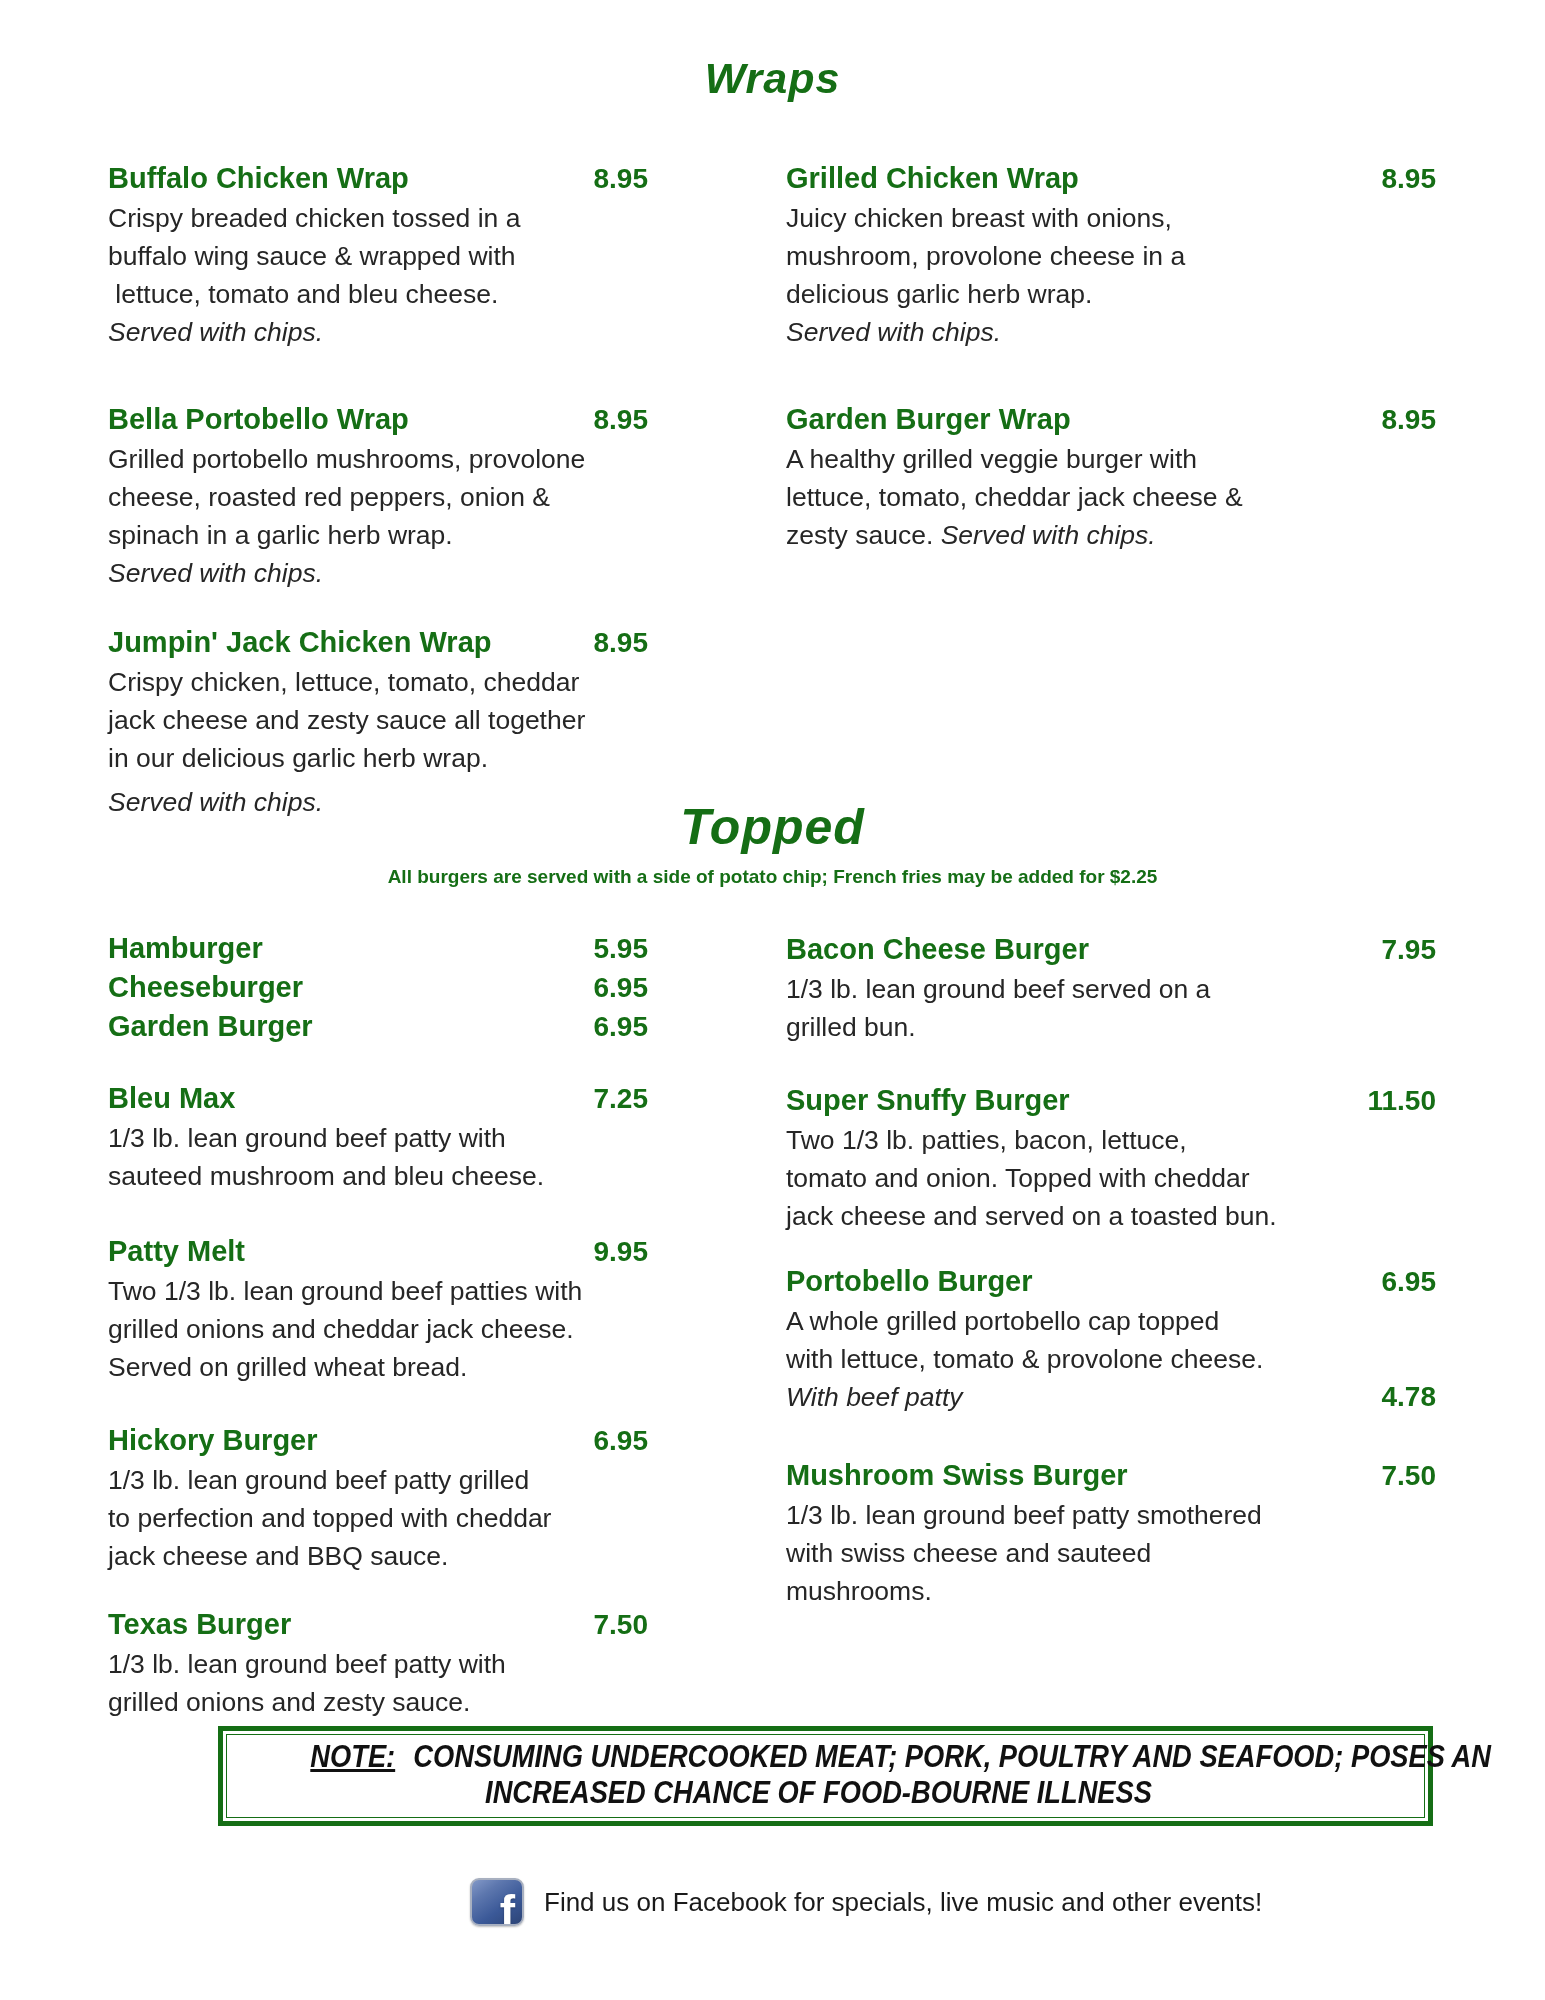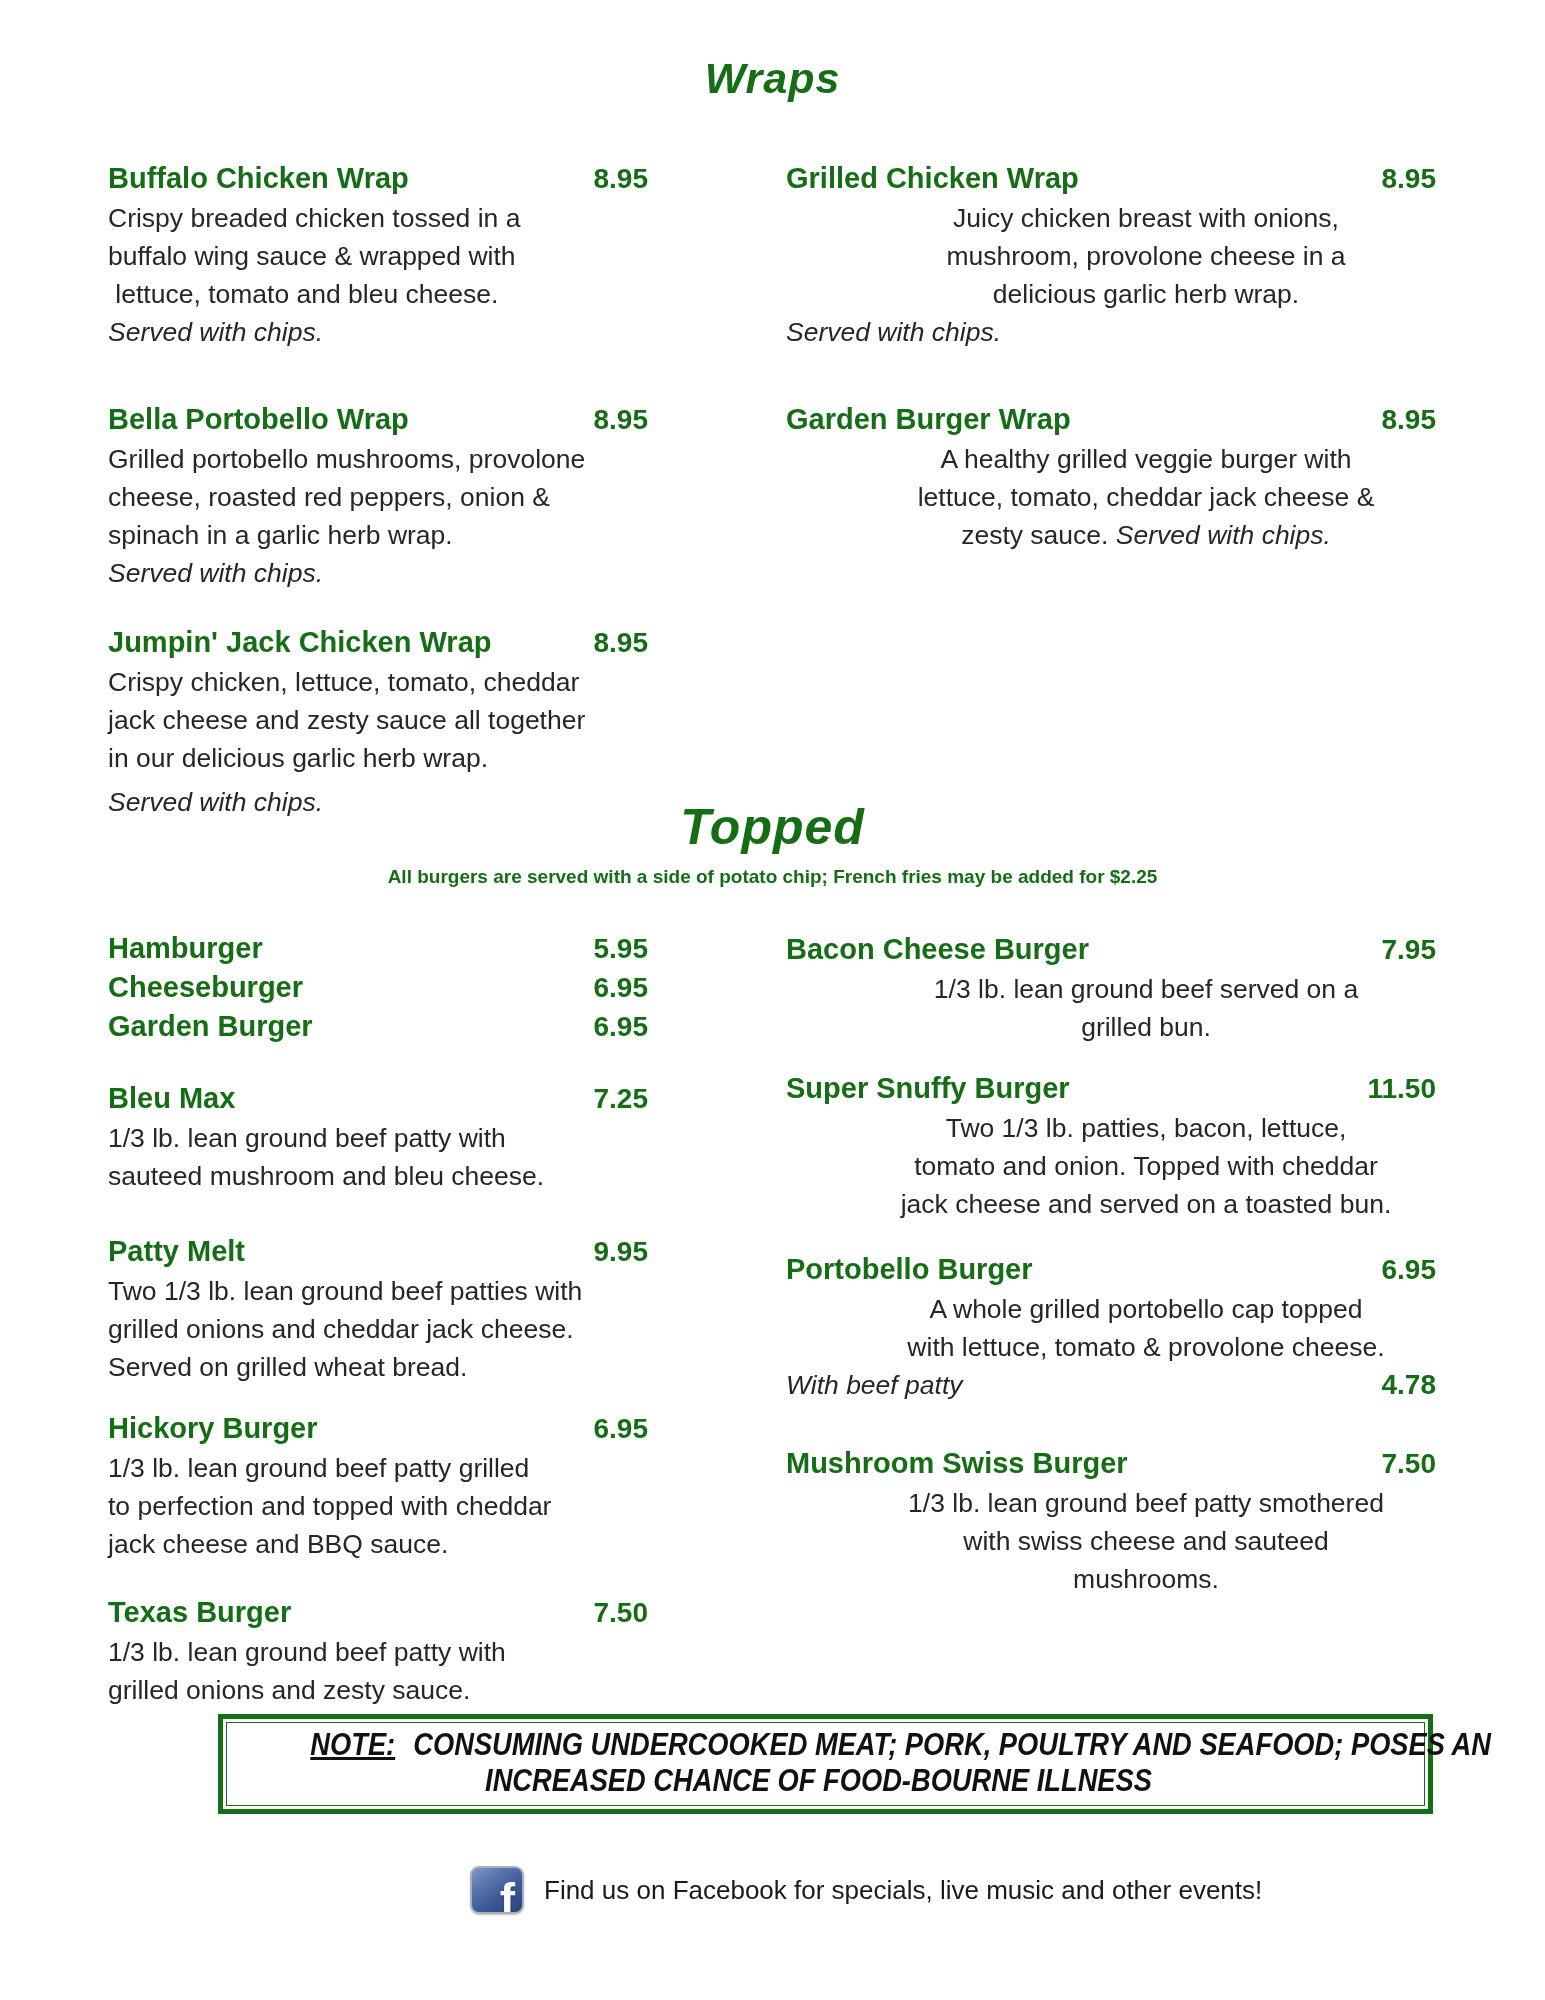--- a/index.html
+++ b/index.html
@@ -72,21 +72,21 @@
     font-size: 28px;
     color: #156e15;
     white-space: nowrap;
   }
   .desc {
     font-size: 26.5px;
     line-height: 38px;
     color: #262626;
   }
   .col-left .desc { width: 640px; }
-  .col-right .desc { width: 720px; text-align: center; }
+  .col-right .desc { width: 720px; }
   .pre { white-space: pre-line; }
   .served {
     font-style: italic;
     font-size: 26.5px;
     line-height: 38px;
     color: #262626;
   }
   .served.gap { margin-top: 6px; }
   .served-inline { font-style: italic; }
   .variant-row {
@@ -97,21 +97,21 @@
     width: 650px;
   }
   .variant-label {
     font-style: italic;
     font-size: 26.5px;
     color: #262626;
   }
   .mt48 { margin-top: 48px; }
   .mt39 { margin-top: 39px; }
   .mt36 { margin-top: 36px; }
-  .mt34 { margin-top: 22px; }
+  .mt34 { margin-top: 34px; }
   .mt32 { margin-top: 32px; }
   .mt30 { margin-top: 30px; }
   .mt29 { margin-top: 29px; }
   .mt26 { margin-top: 26px; }
   .note-box-outer {
     margin-top: 5px;
     margin-left: 110px;
     width: 1215px;
     border: 5px solid #156e15;
     padding: 3px;

